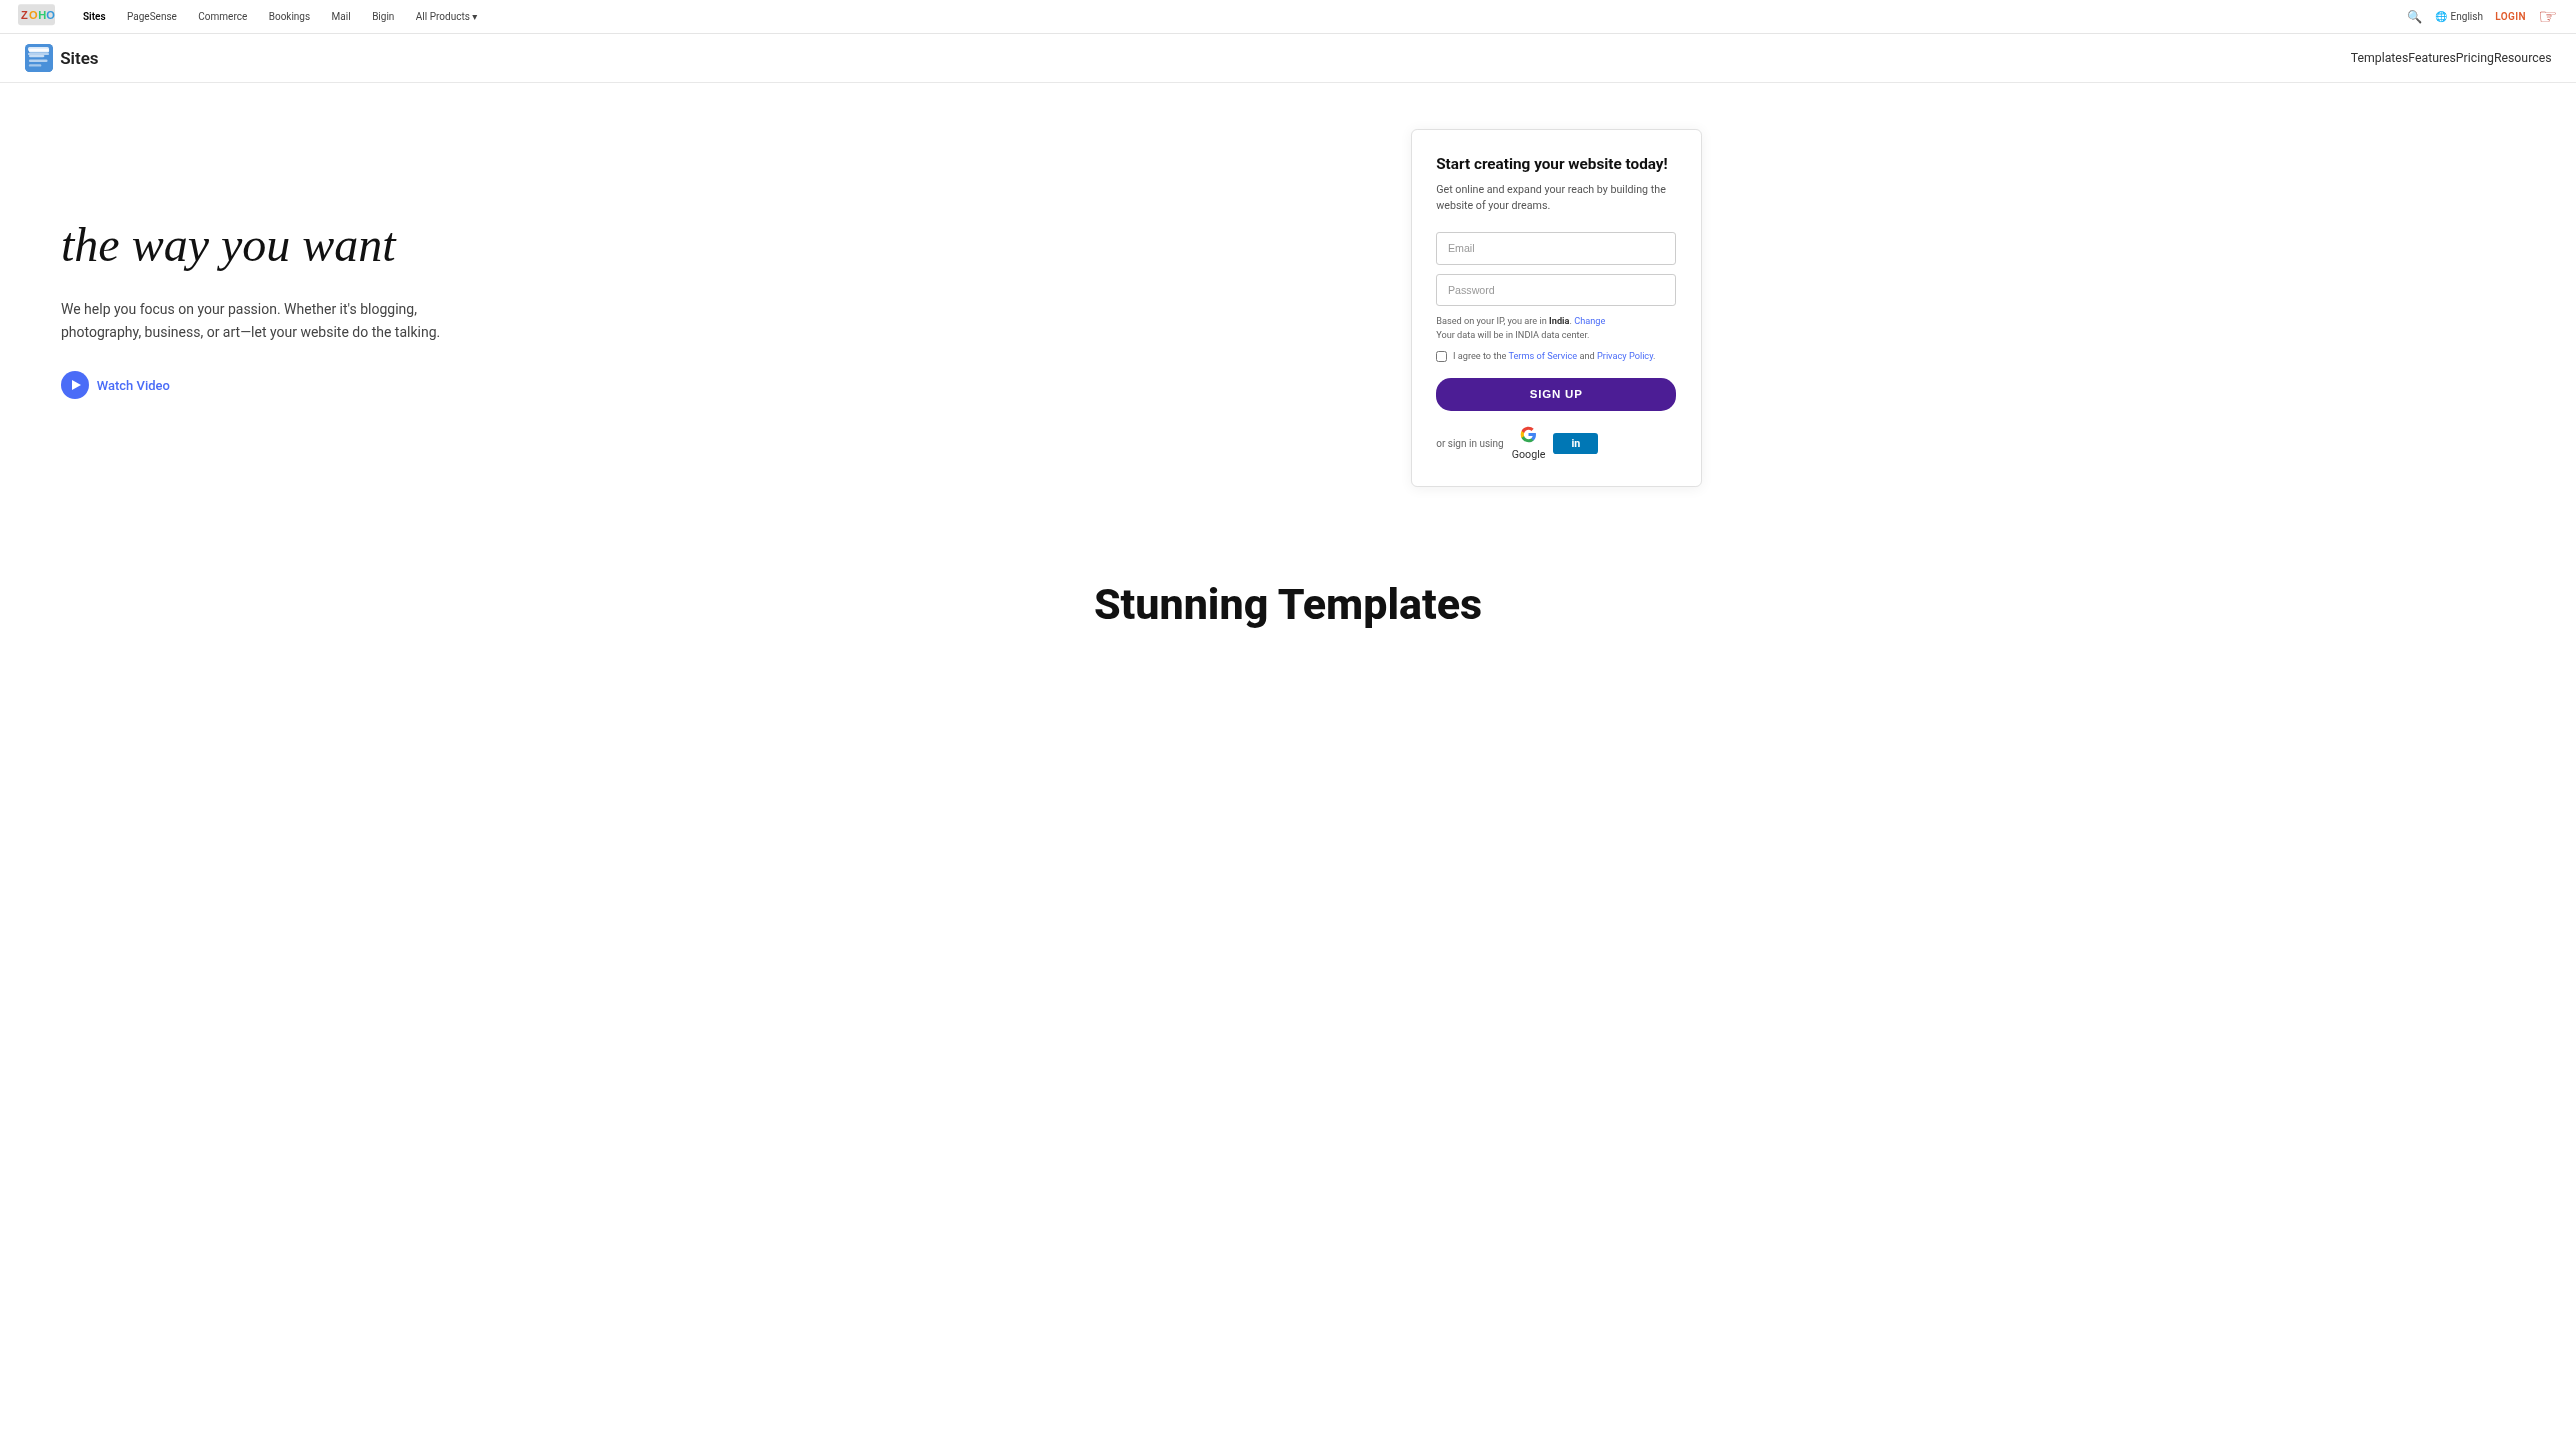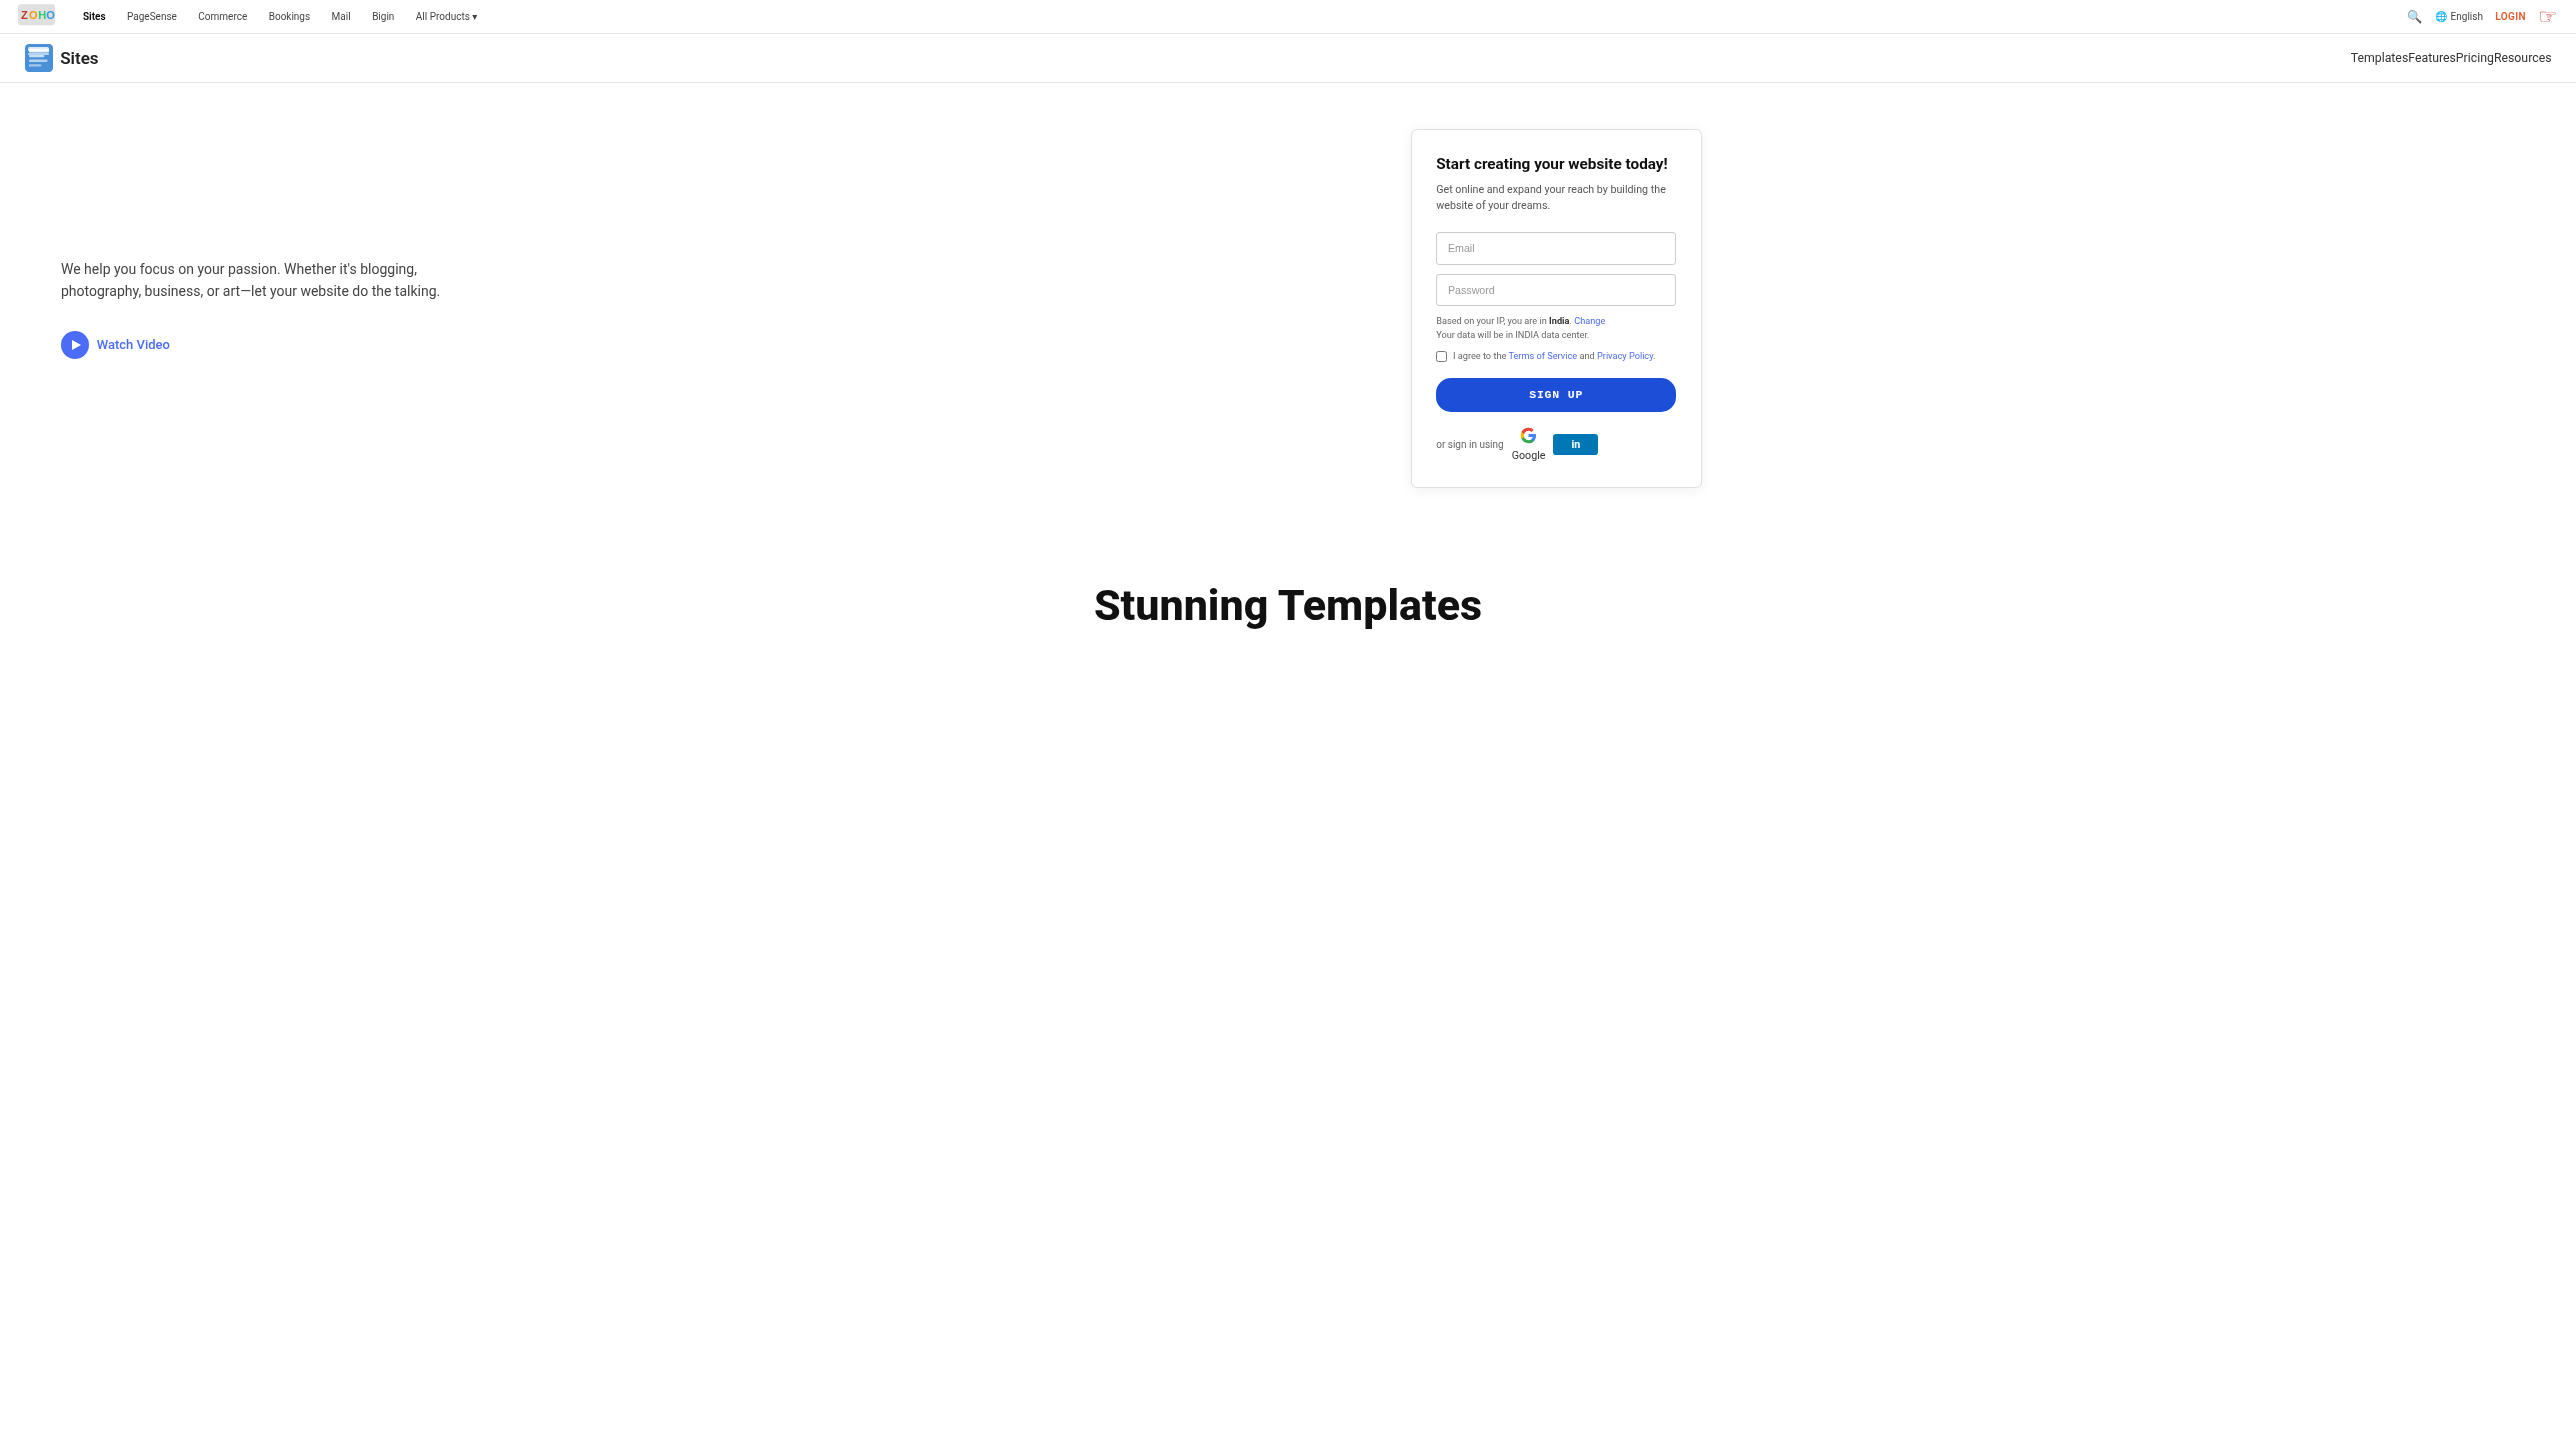--- a/index.html
+++ b/index.html
@@ -257,30 +257,29 @@
     }
     .terms-text {
       font-size: 9.2px;
       color: #666;
       line-height: 1.4;
     }
     .terms-text a { color: #4a6cf7; text-decoration: none; }
     .signup-btn {
       width: 100%;
       padding: 10.7px;
-      background: #1d4ed8;
+      background: #4c1d95;
       color: #fff;
       border: none;
       border-radius: 15px;
       font-size: 11.5px;
       font-weight: 700;
       letter-spacing: 0.8px;
       cursor: pointer;
       margin-bottom: 15.3px;
-      font-family: Liberation Mono, monospace;
     }
     .social-signin {
       display: flex;
       align-items: center;
       gap: 8px;
       font-size: 10px;
       color: #666;
     }
     .google-btn {
       display: flex;
@@ -376,20 +375,21 @@
   <div class="main-nav-items">
     <div class="main-nav-item">Templates</div>
     <div class="main-nav-item">Features</div>
     <div class="main-nav-item">Pricing</div>
     <div class="main-nav-item">Resources</div>
   </div>
 </div>
 
 <div class="hero">
   <div class="hero-left">
+    <h1 class="hero-title-cursive">the way you want</h1>
     <p class="hero-desc">We help you focus on your passion. Whether it's blogging, photography, business, or art—let your website do the talking.</p>
     <div class="watch-video-btn">
       <div class="play-circle">
         <div class="play-triangle"></div>
       </div>
       <span class="watch-video-text">Watch Video</span>
     </div>
   </div>
 
   <div class="hero-right">

